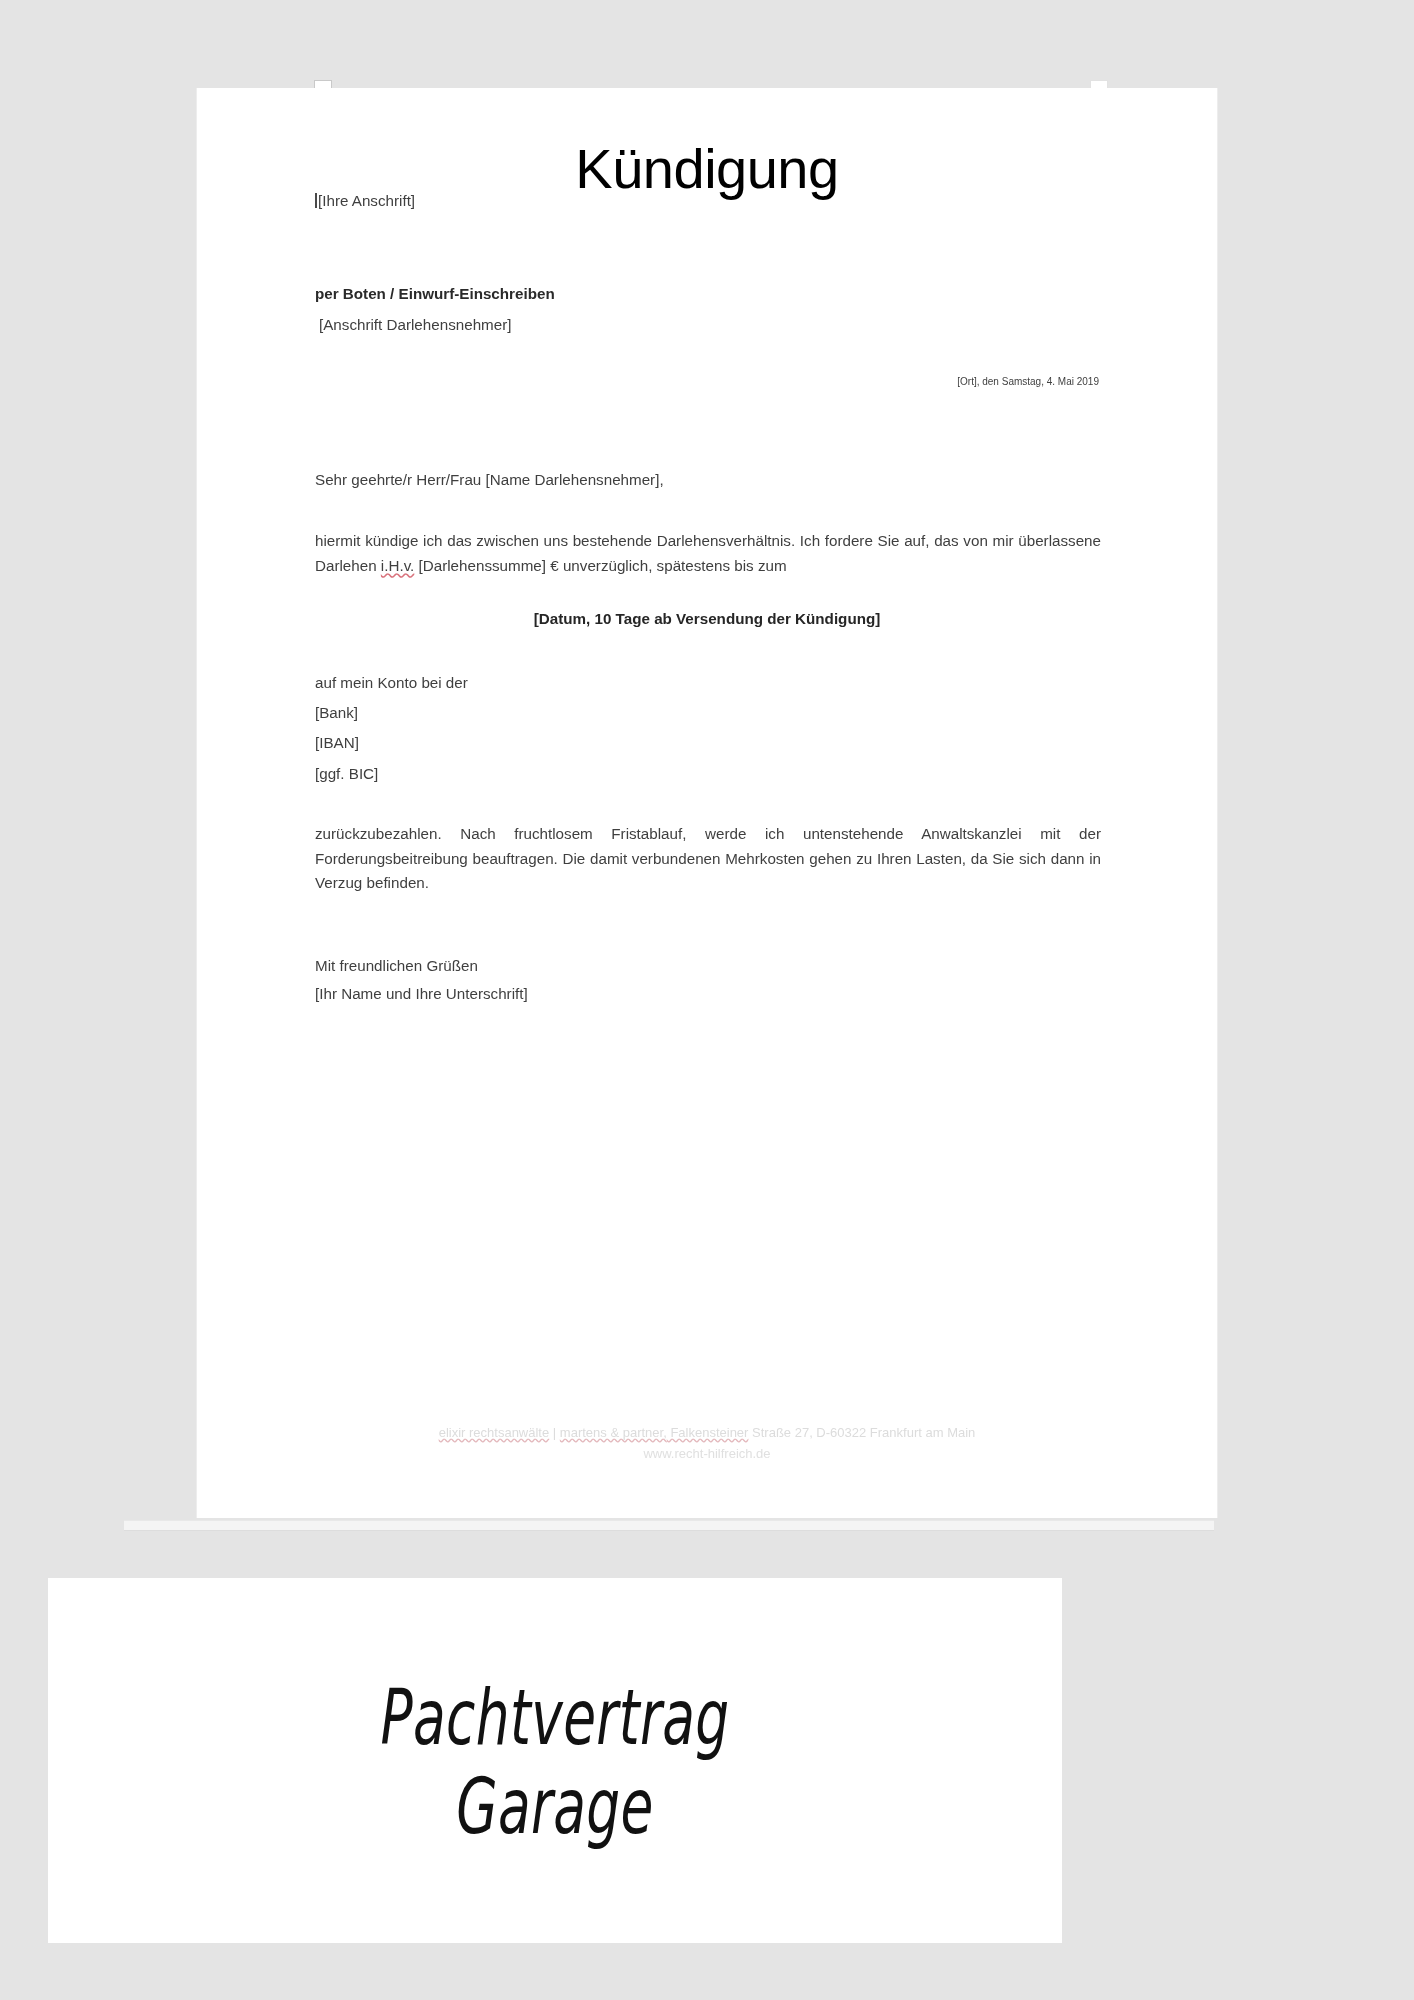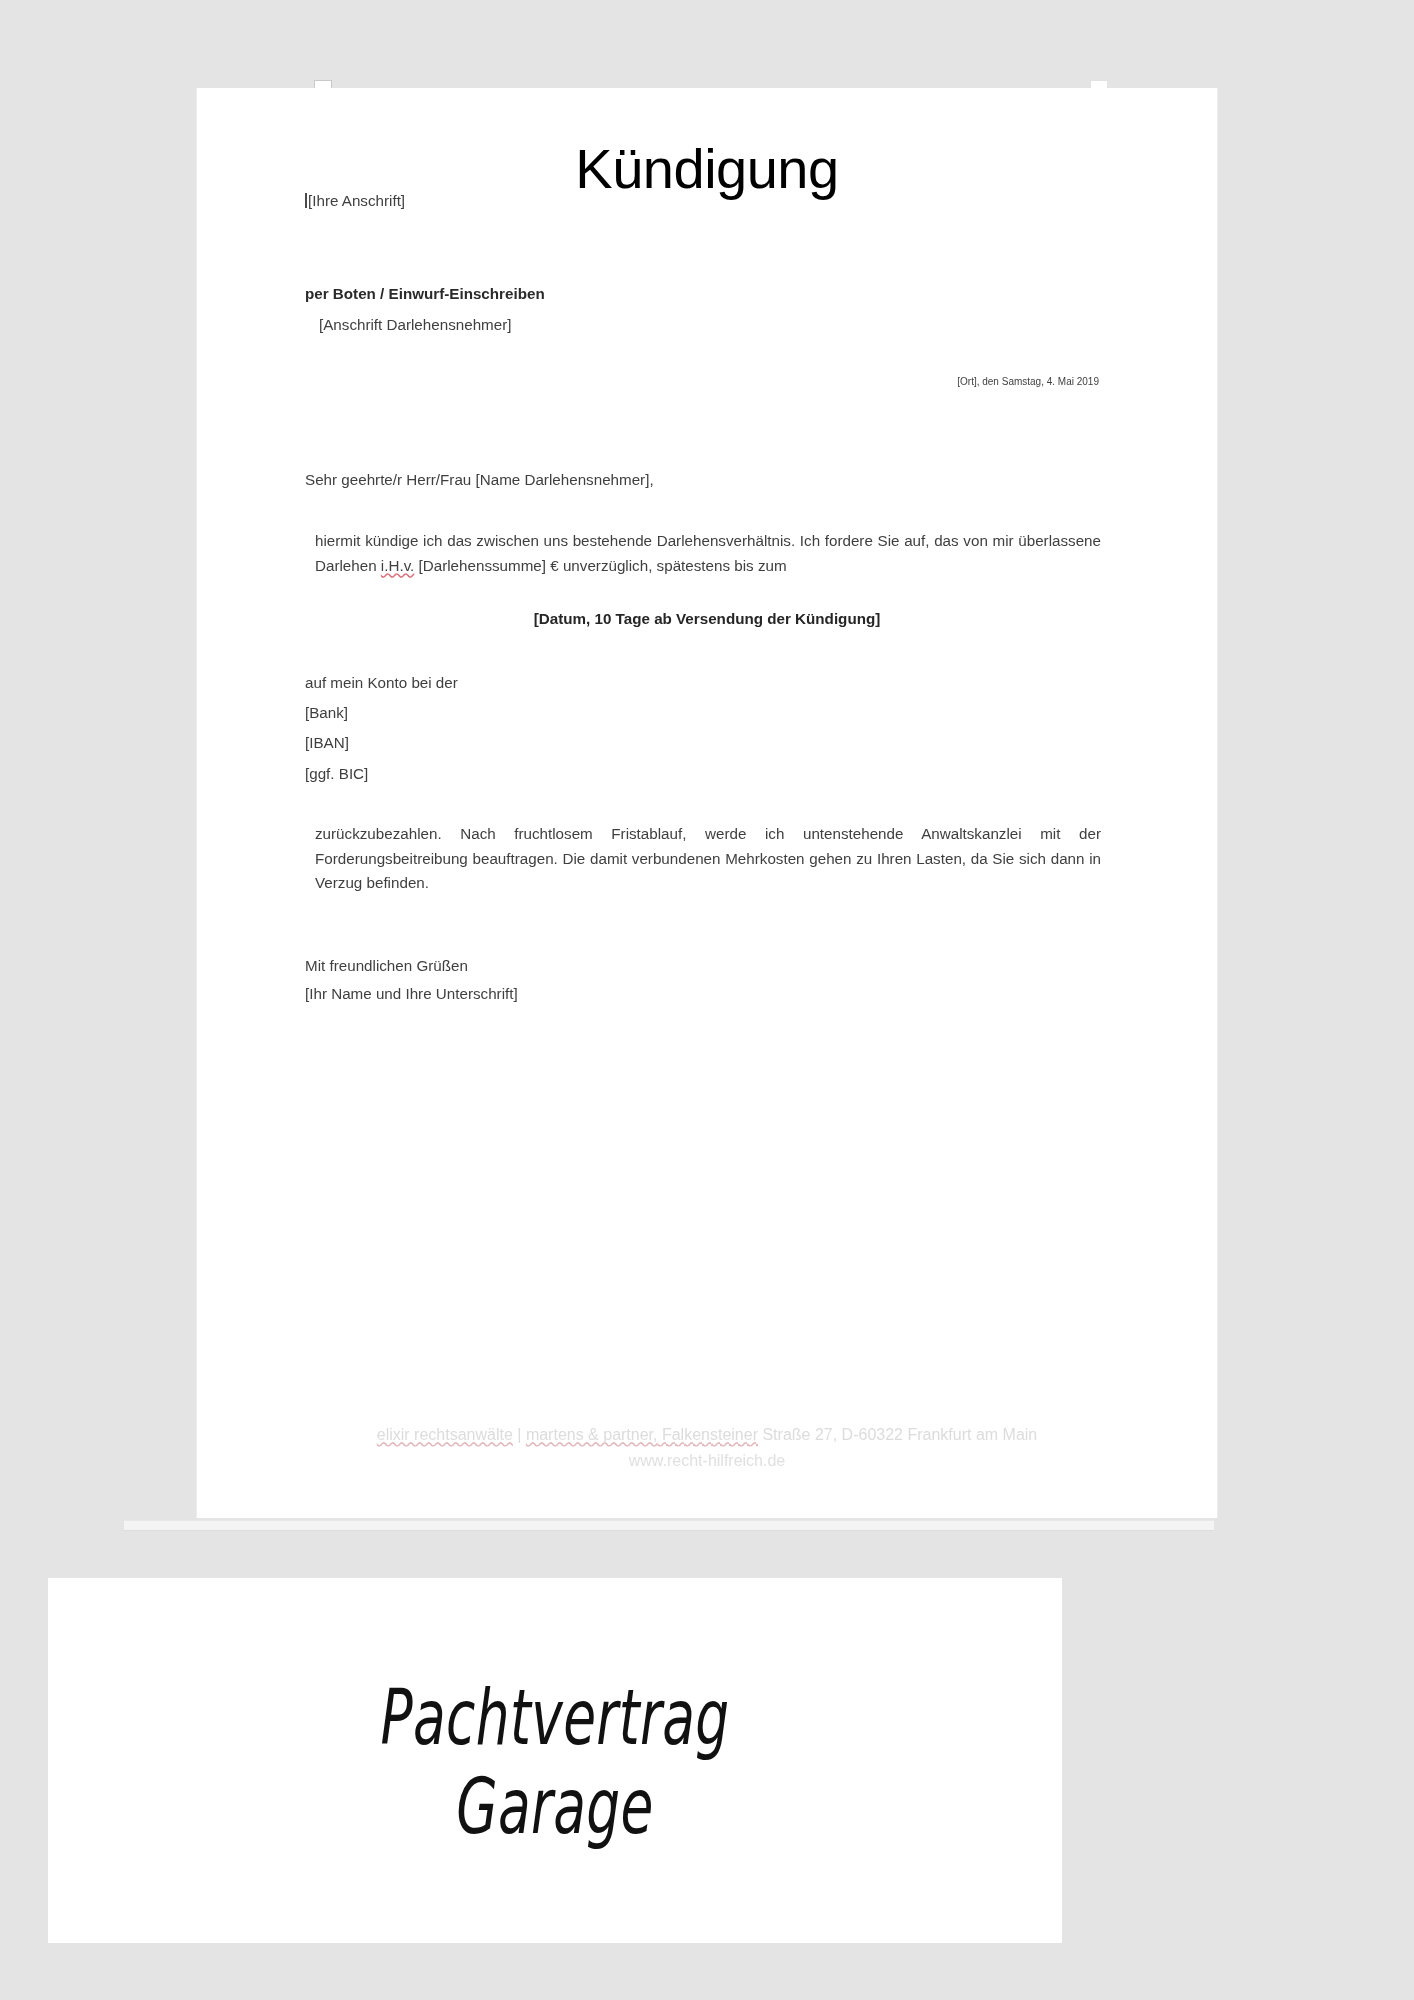--- a/index.html
+++ b/index.html
@@ -69,21 +69,21 @@
     width: 100%;
     text-align: center;
     font-size: 56px;
     font-weight: 400;
     letter-spacing: -0.5px;
     color: #000000;
     line-height: 1;
   }
   .ln {
     position: absolute;
-    left: 108px;
+    left: 118px;
     font-size: 15.2px;
     line-height: 1.45;
     color: #3f3f3f;
     white-space: nowrap;
   }
   .ln.bold { font-weight: 700; color: #2a2a2a; }
 
   .caret {
     display: inline-block;
     width: 2px;
@@ -146,21 +146,21 @@
     text-underline-offset: 2px;
   }
 
   
   .footer {
     position: absolute;
     left: 0;
     top: 1334px;
     width: 100%;
     text-align: center;
-    font-size: 16px;
+    font-size: 13px;
     color: #dcdcdc;
     line-height: 1.62;
   }
   .footer .sqf {
     text-decoration: underline wavy #e3b8bc;
     text-decoration-skip-ink: none;
     text-underline-offset: 1px;
   }
   .footer-line2 { color: #e0e0e0; }
 

